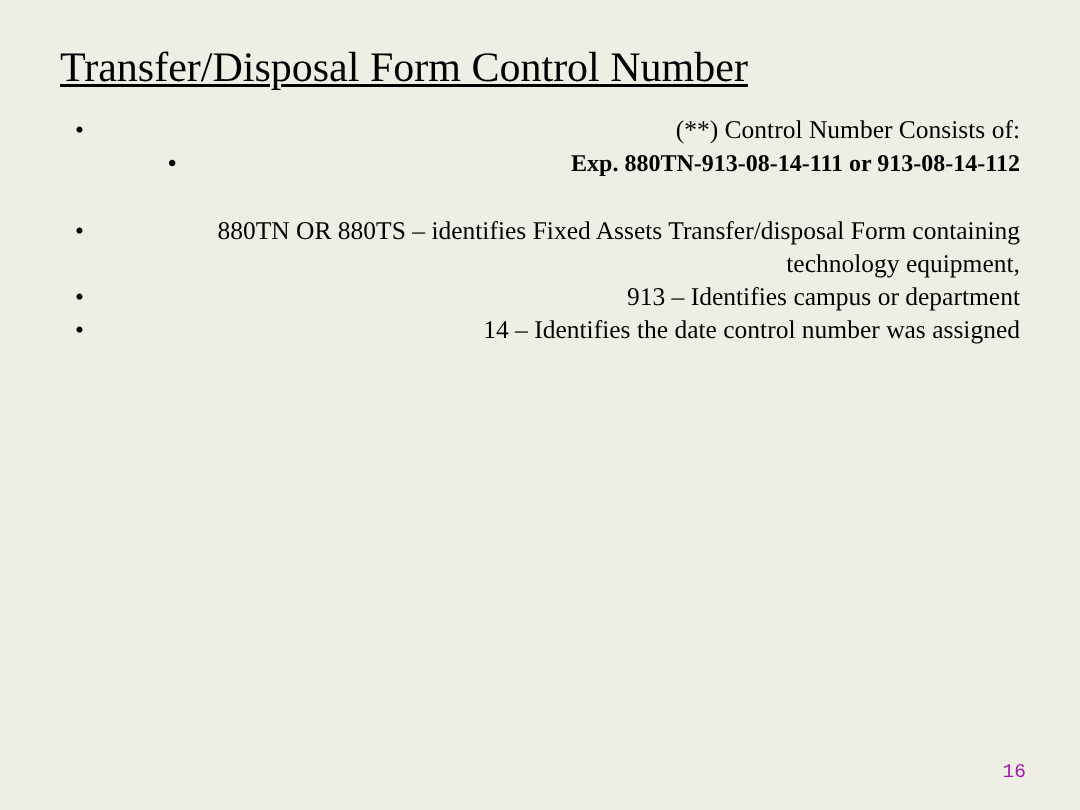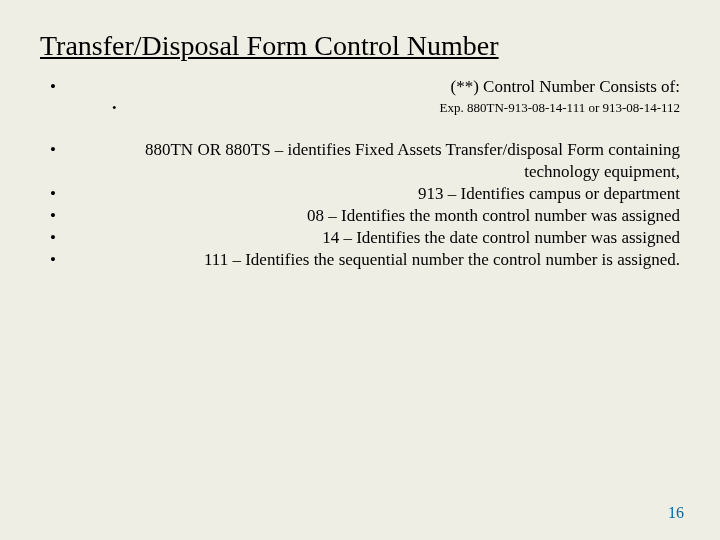--- a/index.html
+++ b/index.html
@@ -37,43 +37,44 @@
       top: 0;
     }
     ul.inner {
       list-style: none;
       padding-left: 0;
       margin-top: 2px;
     }
     ul.inner > li {
       position: relative;
       padding-left: 56px;
-      font-size: 13px;
+      font-size: 16px;
       line-height: 1.3;
+      font-weight: bold;
     }
     ul.inner > li::before {
       content: "•";
       position: absolute;
       left: 40px;
       top: 0;
     }
     .group {
       margin-top: -22px;
     }
     .group li {
       margin-bottom: 0 !important;
       line-height: 1.5;
     }
     .page-number {
       position: absolute;
       bottom: 18px;
       right: 36px;
-      font-size: 16px;
-      color: #0369a1;
-      font-family: Liberation Serif, serif;
+      font-size: 13px;
+      color: #a21caf;
+      font-family: Liberation Mono, monospace;
     }
   </style>
 </head>
 <body>
 
 <h1>Transfer/Disposal Form Control Number</h1>
 
 <ul class="outer">
   <li>
     <span>(**) Control Number Consists of:</span>
@@ -86,23 +87,17 @@
   <li>
     <span>880TN OR 880TS – identifies Fixed Assets Transfer/disposal Form containing technology equipment,</span>
   </li>
 </ul>
 
 <ul class="outer group">
   <li>
     <span>913 – Identifies campus or department</span>
   </li>
   <li>
-    <span>08   – Identifies the month control number was assigned</span>
-  </li>
-  <li>
     <span>14   – Identifies the date control number was assigned</span>
-  </li>
-  <li>
-    <span>111 – Identifies the sequential number the control number is assigned.</span>
   </li>
 </ul>
 
 <div class="page-number">16</div>
 
 </body></html>

